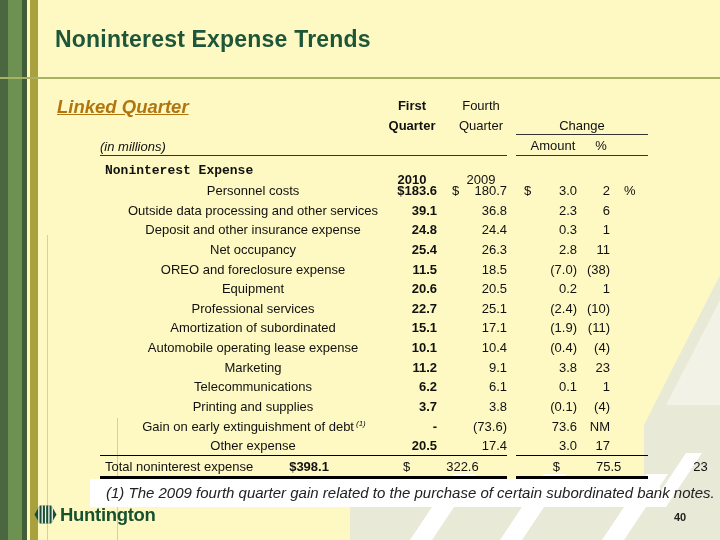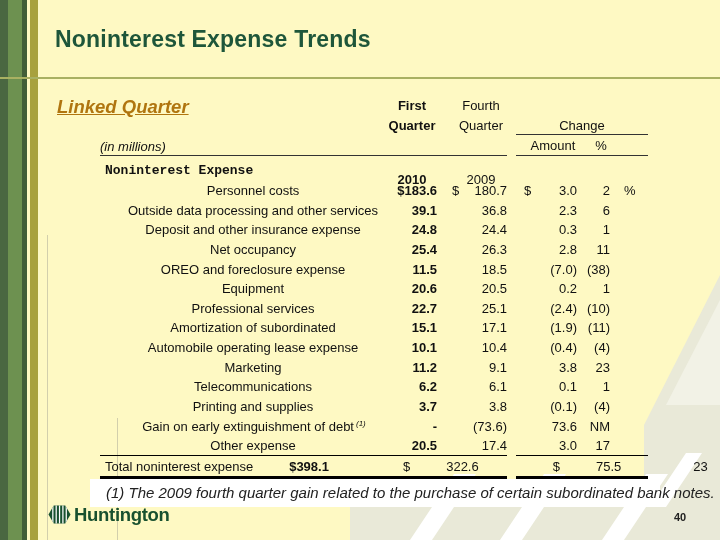--- a/index.html
+++ b/index.html
@@ -59,21 +59,21 @@
   .total-row .c.label{padding-left:5px;}
   .tl{position:absolute;background:#000;z-index:3;}
   .tl-top-l{left:100px;width:407px;top:455px;height:1px;}
   .tl-top-r{left:516px;width:132px;top:455px;height:1px;}
   .tl-bot-l{left:100px;width:407px;top:476px;height:3px;}
   .tl-bot-r{left:516px;width:132px;top:476px;height:3px;}
   
   .footnote{position:absolute;left:106px;top:484px;font-size:15px;font-style:italic;
             color:#222;white-space:nowrap;z-index:3;}
   
-  .logo{position:absolute;left:48px;top:503px;display:flex;align-items:center;z-index:3;}
+  .logo{position:absolute;left:34px;top:503px;display:flex;align-items:center;z-index:3;}
   .logo-text{font-size:18.5px;font-weight:bold;color:#18512f;letter-spacing:-.3px;margin-left:3px;}
   
   .pageno{position:absolute;left:668px;top:511px;width:24px;text-align:center;
           font-size:11px;font-weight:600;color:#222;z-index:3;}
 </style>
 </head>
 <body>
 
 <div class="slide">
 

